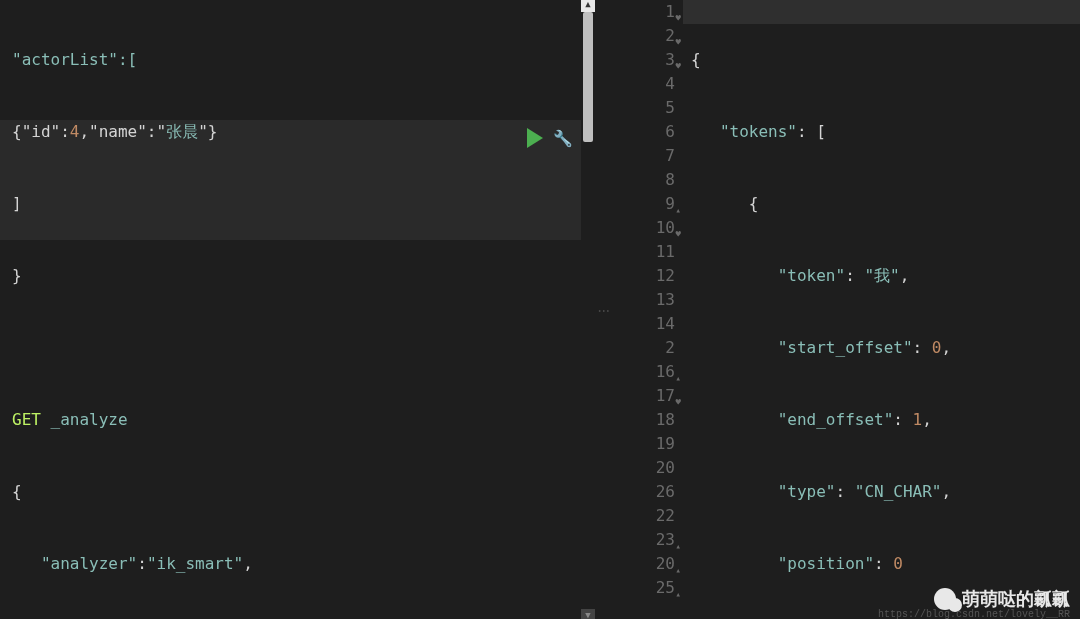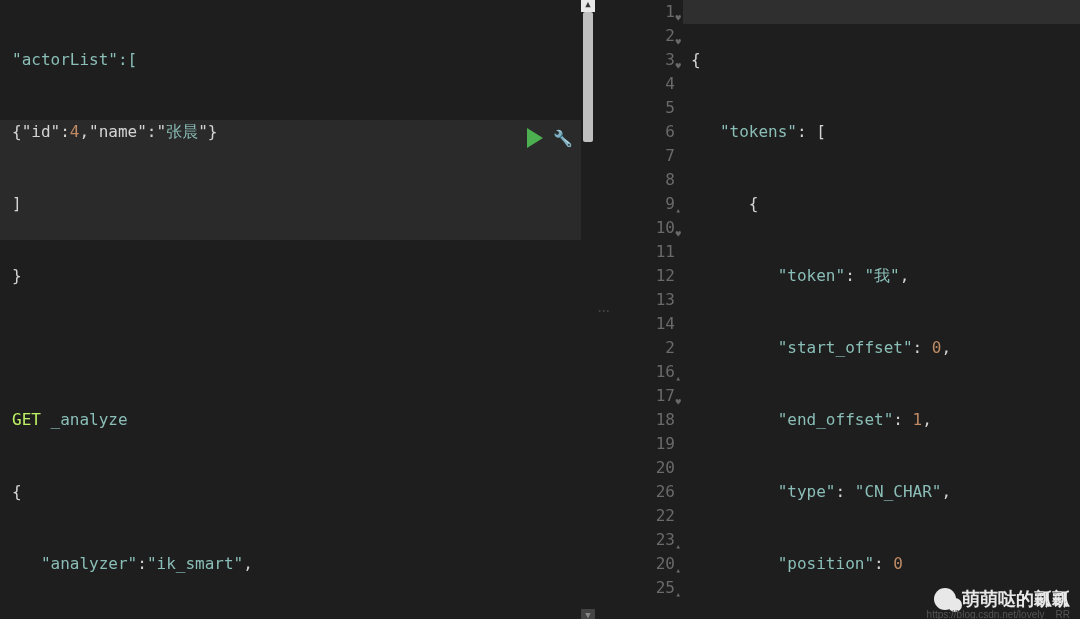--- a/index.html
+++ b/index.html
@@ -144,21 +144,21 @@
   .wechat-bubble{
     width:22px;height:22px;border-radius:50%;
     background:#e8e8e8;position:relative;
   }
   .wechat-bubble::after{
     content:'';position:absolute;width:14px;height:14px;border-radius:50%;
     background:#e8e8e8;left:14px;top:10px;
   }
   .attribution{
     position:absolute;right:10px;bottom:-1px;
-    font-size:10px;color:#555;font-family:Liberation Sans, sans-serif;
+    font-size:10px;color:#555;font-family:Liberation Mono, monospace;
     z-index:10;
     text-align:center;
   }
 </style>
 </head>
 <body>
 
 <div class="left-pane">
   <div class="hl-block" style="top:120px;height:120px;"></div>
   <div class="code">

